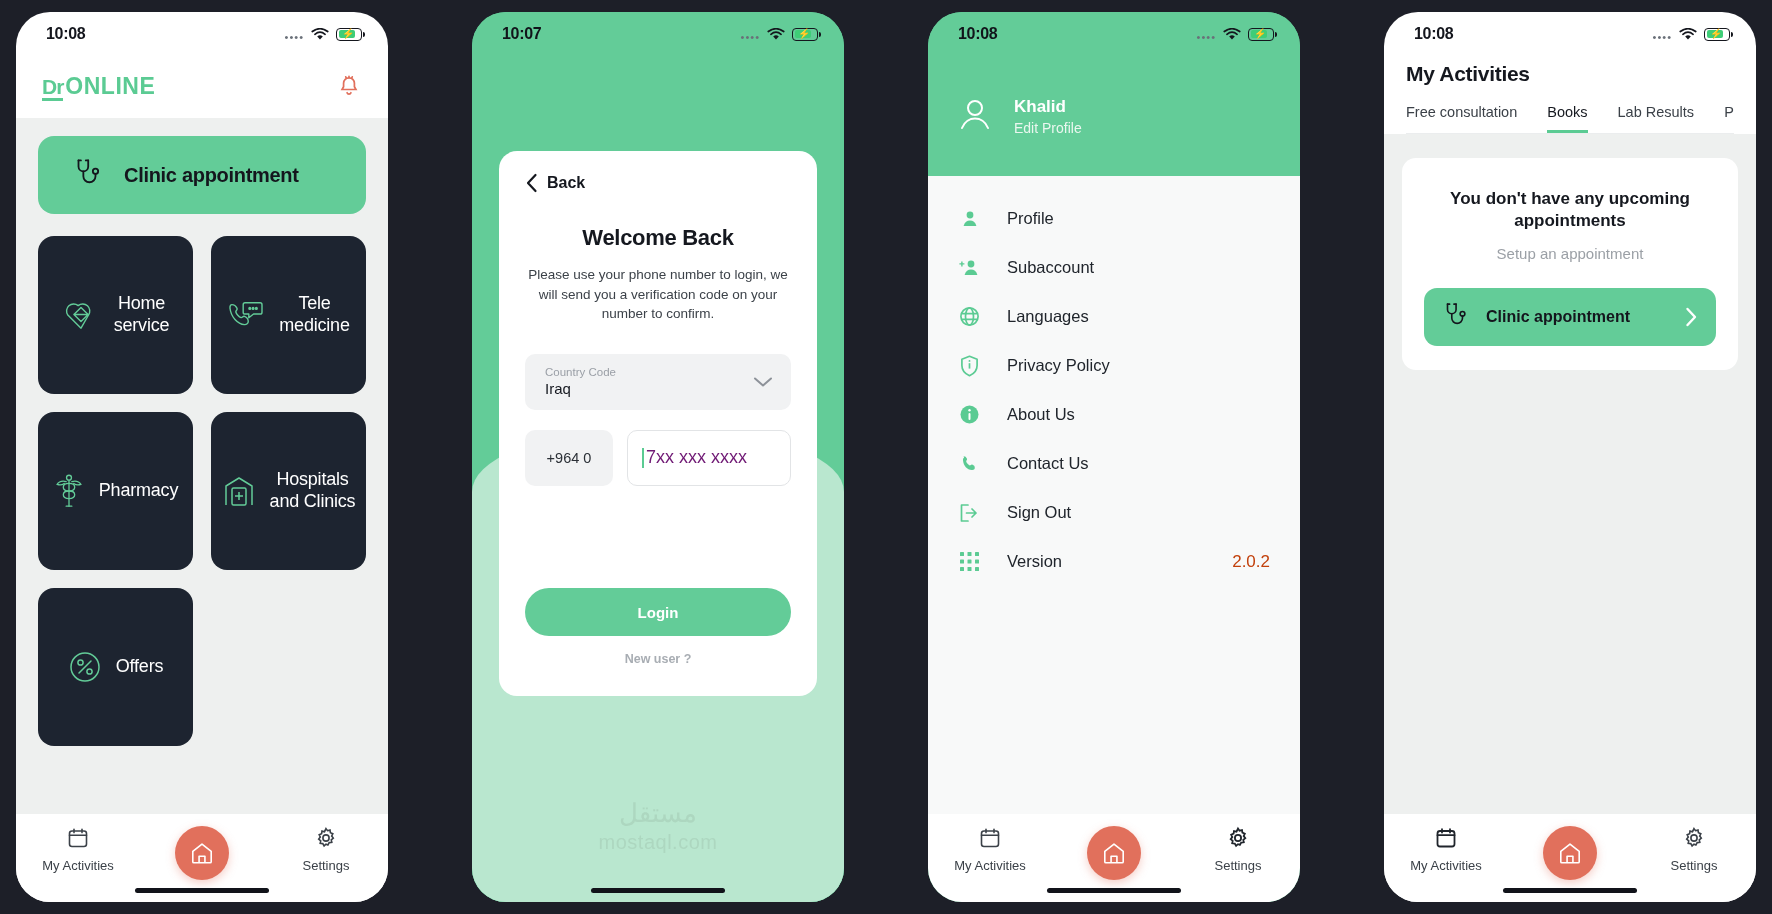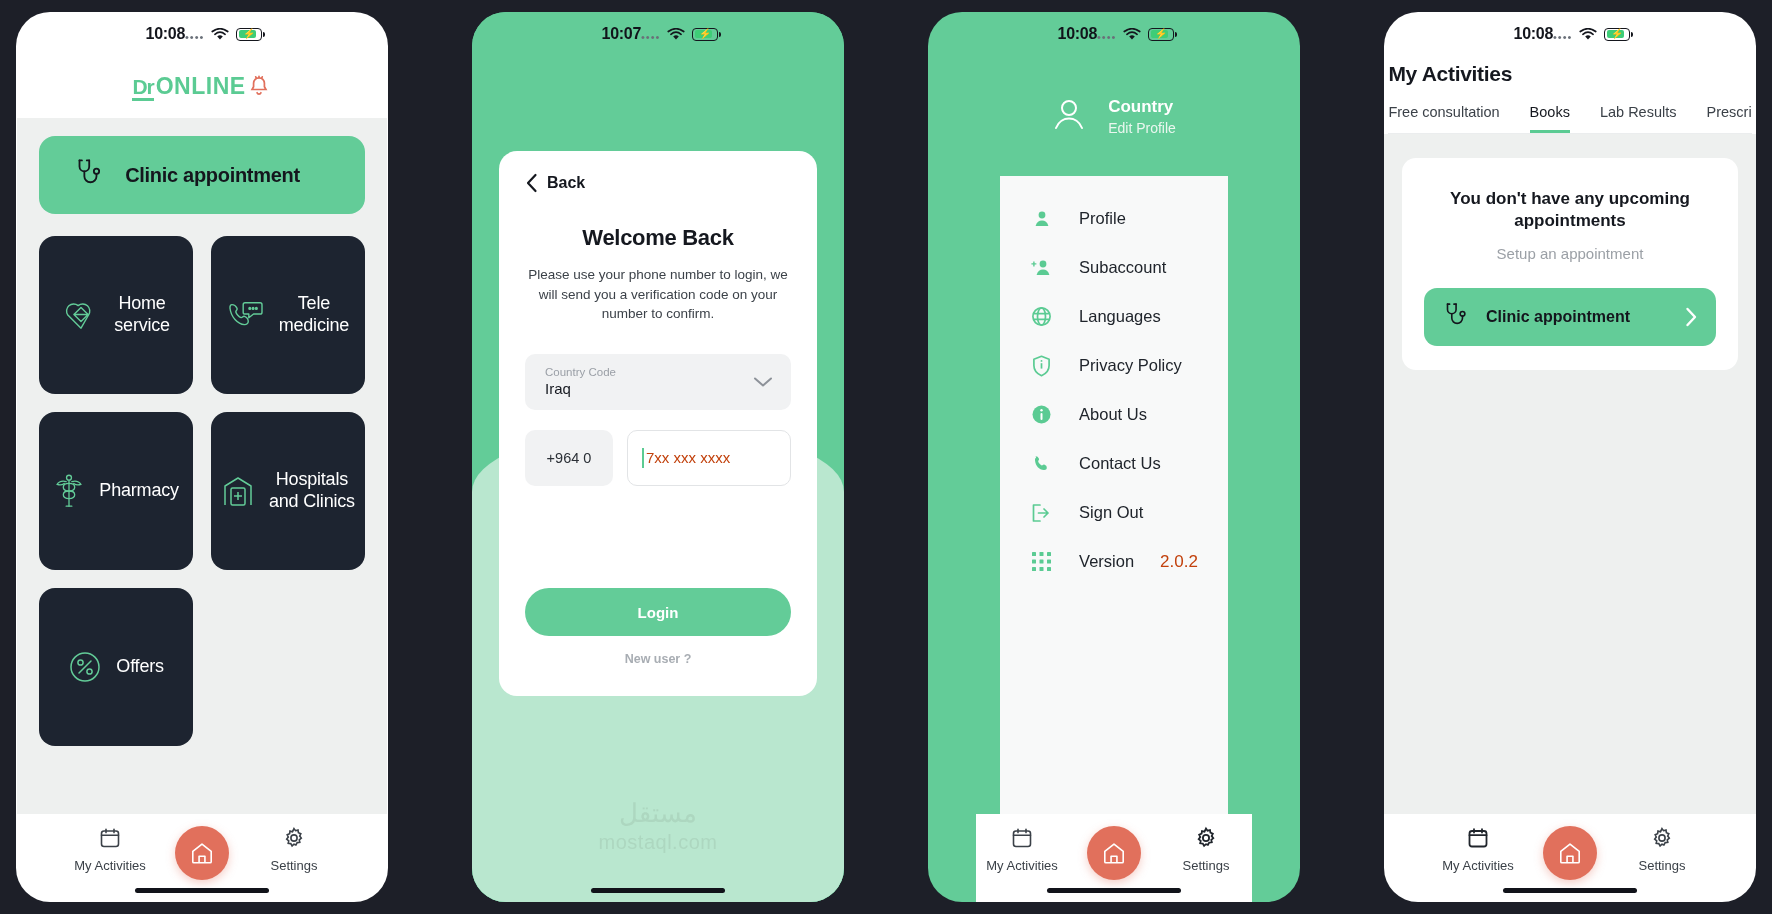--- a/index.html
+++ b/index.html
@@ -26,21 +26,20 @@
   .phone {
     width: 372px;
     height: 890px;
     background: #ffffff;
     border-radius: 34px;
     position: relative;
     overflow: hidden;
     flex: 0 0 auto;
     display: flex;
     flex-direction: column;
-    align-items: center;
   }
 
   
   .statusbar {
     height: 44px;
     flex: 0 0 44px;
     display: flex;
     align-items: center;
     justify-content: space-between;
     padding: 0 26px 0 30px;
@@ -177,21 +176,21 @@
     font-size: 14.5px; color: #2b3036;
   }
   .phone-input {
     flex: 1; height: 56px; background: #ffffff; border: 1px solid #e2e4e6;
     border-radius: 10px; display: flex; align-items: center; padding-left: 14px;
     position: relative;
   }
   .caret {
     width: 2px; height: 20px; background: #5bcb93; margin-right: 2px;
   }
-  .ph-text { font-size: 15px; color: #c2410c; }
+  .ph-text { font-size: 18px; color: #701a75; }
   .login-btn {
     margin-top: auto; background: #63cc98; border-radius: 26px; height: 48px;
     display: flex; align-items: center; justify-content: center;
     font-size: 15px; font-weight: bold; color: #ffffff;
   }
   .newuser {
     margin-top: 16px; text-align: center; font-size: 12.5px;
     font-weight: bold; color: #a8adb3;
   }
   .watermark {
@@ -476,21 +475,21 @@
         </span>
       </span>
     </div>
 
     <div class="s3-head" style="margin-top:0;padding-top:0;">
       <svg width="34" height="38" viewBox="0 0 34 38" fill="none" stroke="#ffffff" stroke-width="2" stroke-linecap="round">
         <circle cx="17" cy="11" r="7"></circle>
         <path d="M4 31c2.5-6.5 8-9.5 13-9.5S27.5 24.5 30 31"></path>
       </svg>
       <span class="names">
-        <span class="s3-name">Country</span>
+        <span class="s3-name">Khalid</span>
         <span class="s3-edit">Edit Profile</span>
       </span>
     </div>
 
     <div class="s3-list">
 
       <div class="menu-row">
         <span class="mic">
           <svg width="20" height="20" viewBox="0 0 20 20" fill="#5bcb93">
               <circle cx="10" cy="6" r="3.4"></circle>

